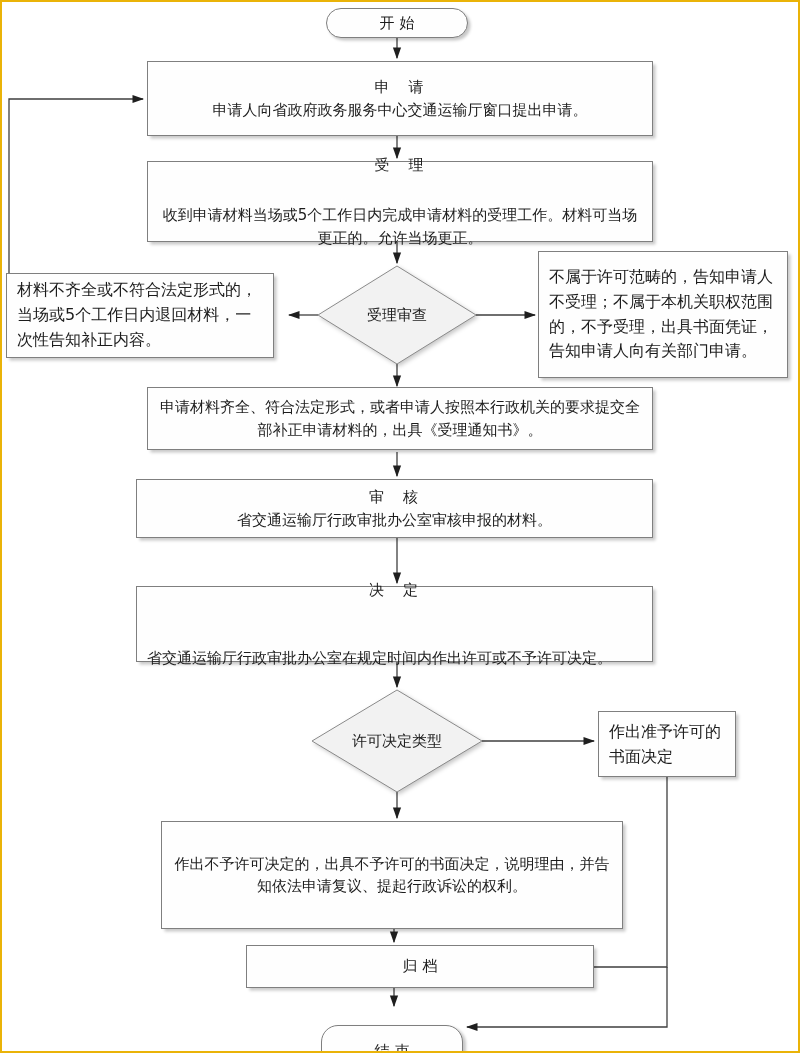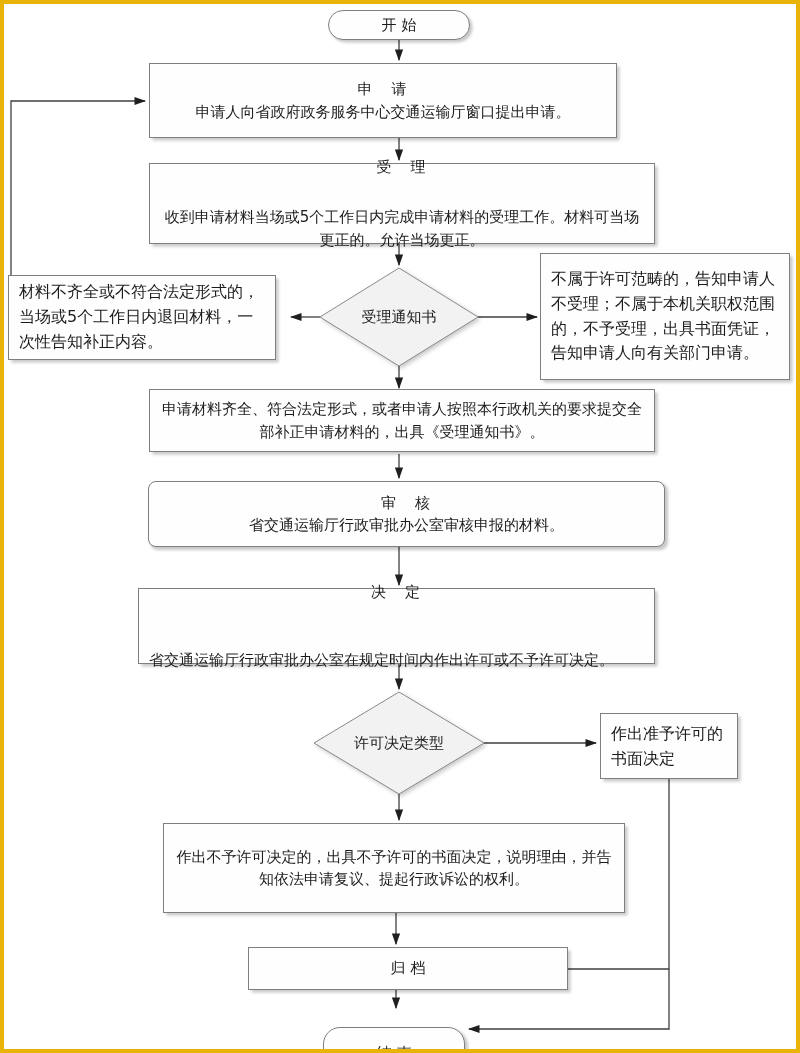--- a/index.html
+++ b/index.html
@@ -6,21 +6,21 @@
   html, body { background: #ffffff; }
   body {
     font-family: "DejaVu Sans", "Liberation Sans", sans-serif;
     color: #1c1c1c;
   }
   .canvas {
     position: relative;
     width: 800px;
     height: 1053px;
     background: #ffffff;
-    border: 4px solid #eab308;
+    border: 2px solid #eab308;
     overflow: hidden;
   }
   .svg-layer {
     position: absolute;
     left: 0; top: 0;
     width: 800px; height: 1053px;
   }
   .svg-layer path.edge {
     stroke: #3f3f3f;
     stroke-width: 1.3;
@@ -111,65 +111,65 @@
     <path class="edge" d="M392,986 V1004" marker-end="url(#arrow)"></path>
 
     <polygon class="diamond" points="395,264 474,313 395,362 316,313"></polygon>
     <polygon class="diamond" points="395,688 480,739 395,790 310,739"></polygon>
   </svg>
 
   <div class="node stadium" style="left:324px; top:6px; width:142px; height:30px;">
     <span>开始</span>
   </div>
 
-  <div class="node" style="left:145px; top:59px; width:468px; height:75px;">
+  <div class="node" style="left:145px; top:59px; width:506px; height:75px;">
     <div class="title">申　请</div>
     <div>申请人向省政府政务服务中心交通运输厅窗口提出申请。</div>
   </div>
 
   <div class="node" style="left:145px; top:159px; width:506px; height:81px;gap:28px;">
     <div class="title">受　理</div>
     <div>收到申请材料当场或5个工作日内完成申请材料的受理工作。材料可当场更正的。允许当场更正。</div>
   </div>
 
-  <div class="diamond-label" style="left:325px; top:301px; width:140px; height:24px;">受理通知书</div>
+  <div class="diamond-label" style="left:325px; top:301px; width:140px; height:24px;">受理审查</div>
 
   <div class="node side" style="left:4px; top:271px; width:268px; height:85px;align-items:center;">
     <div>材料不齐全或不符合法定形式的，当场或5个工作日内退回材料，一次性告知补正内容。</div>
   </div>
 
   <div class="node side" style="left:536px; top:249px; width:250px; height:127px;">
     <div>不属于许可范畴的，告知申请人不受理；不属于本机关职权范围的，不予受理，出具书面凭证，告知申请人向有关部门申请。</div>
   </div>
 
   <div class="node" style="left:145px; top:385px; width:506px; height:63px;">
     <div>申请材料齐全、符合法定形式，或者申请人按照本行政机关的要求提交全部补正申请材料的，出具《受理通知书》。</div>
   </div>
 
-  <div class="node" style="left:144px; top:477px; width:517px; height:66px;border-radius:8px;">
+  <div class="node" style="left:134px; top:477px; width:517px; height:59px;">
     <div class="title">审　核</div>
     <div>省交通运输厅行政审批办公室审核申报的材料。</div>
   </div>
 
   <div class="node left-align" style="left:134px; top:584px; width:517px; height:76px;">
     <div class="title" style="align-self:center;">决　定</div>
     <div>省交通运输厅行政审批办公室在规定时间内作出许可或不予许可决定。</div>
   </div>
 
   <div class="diamond-label" style="left:320px; top:727px; width:150px; height:24px;">许可决定类型</div>
 
   <div class="node side" style="left:596px; top:709px; width:138px; height:66px;justify-content:flex-end;">
     <div>作出准予许可的书面决定</div>
   </div>
 
-  <div class="node" style="left:159px; top:819px; width:462px; height:90px;">
+  <div class="node" style="left:159px; top:819px; width:462px; height:108px;">
     <div>作出不予许可决定的，出具不予许可的书面决定，说明理由，并告知依法申请复议、提起行政诉讼的权利。</div>
   </div>
 
-  <div class="node spread" style="left:244px; top:943px; width:320px; height:43px;">
+  <div class="node spread" style="left:244px; top:943px; width:348px; height:43px;">
     <span>归档</span>
   </div>
 
   <div class="node stadium" style="left:319px; top:1007px; width:142px; height:52px;margin-top:16px;">
     <span>结束</span>
   </div>
 
 </div>
 
 </body></html>

